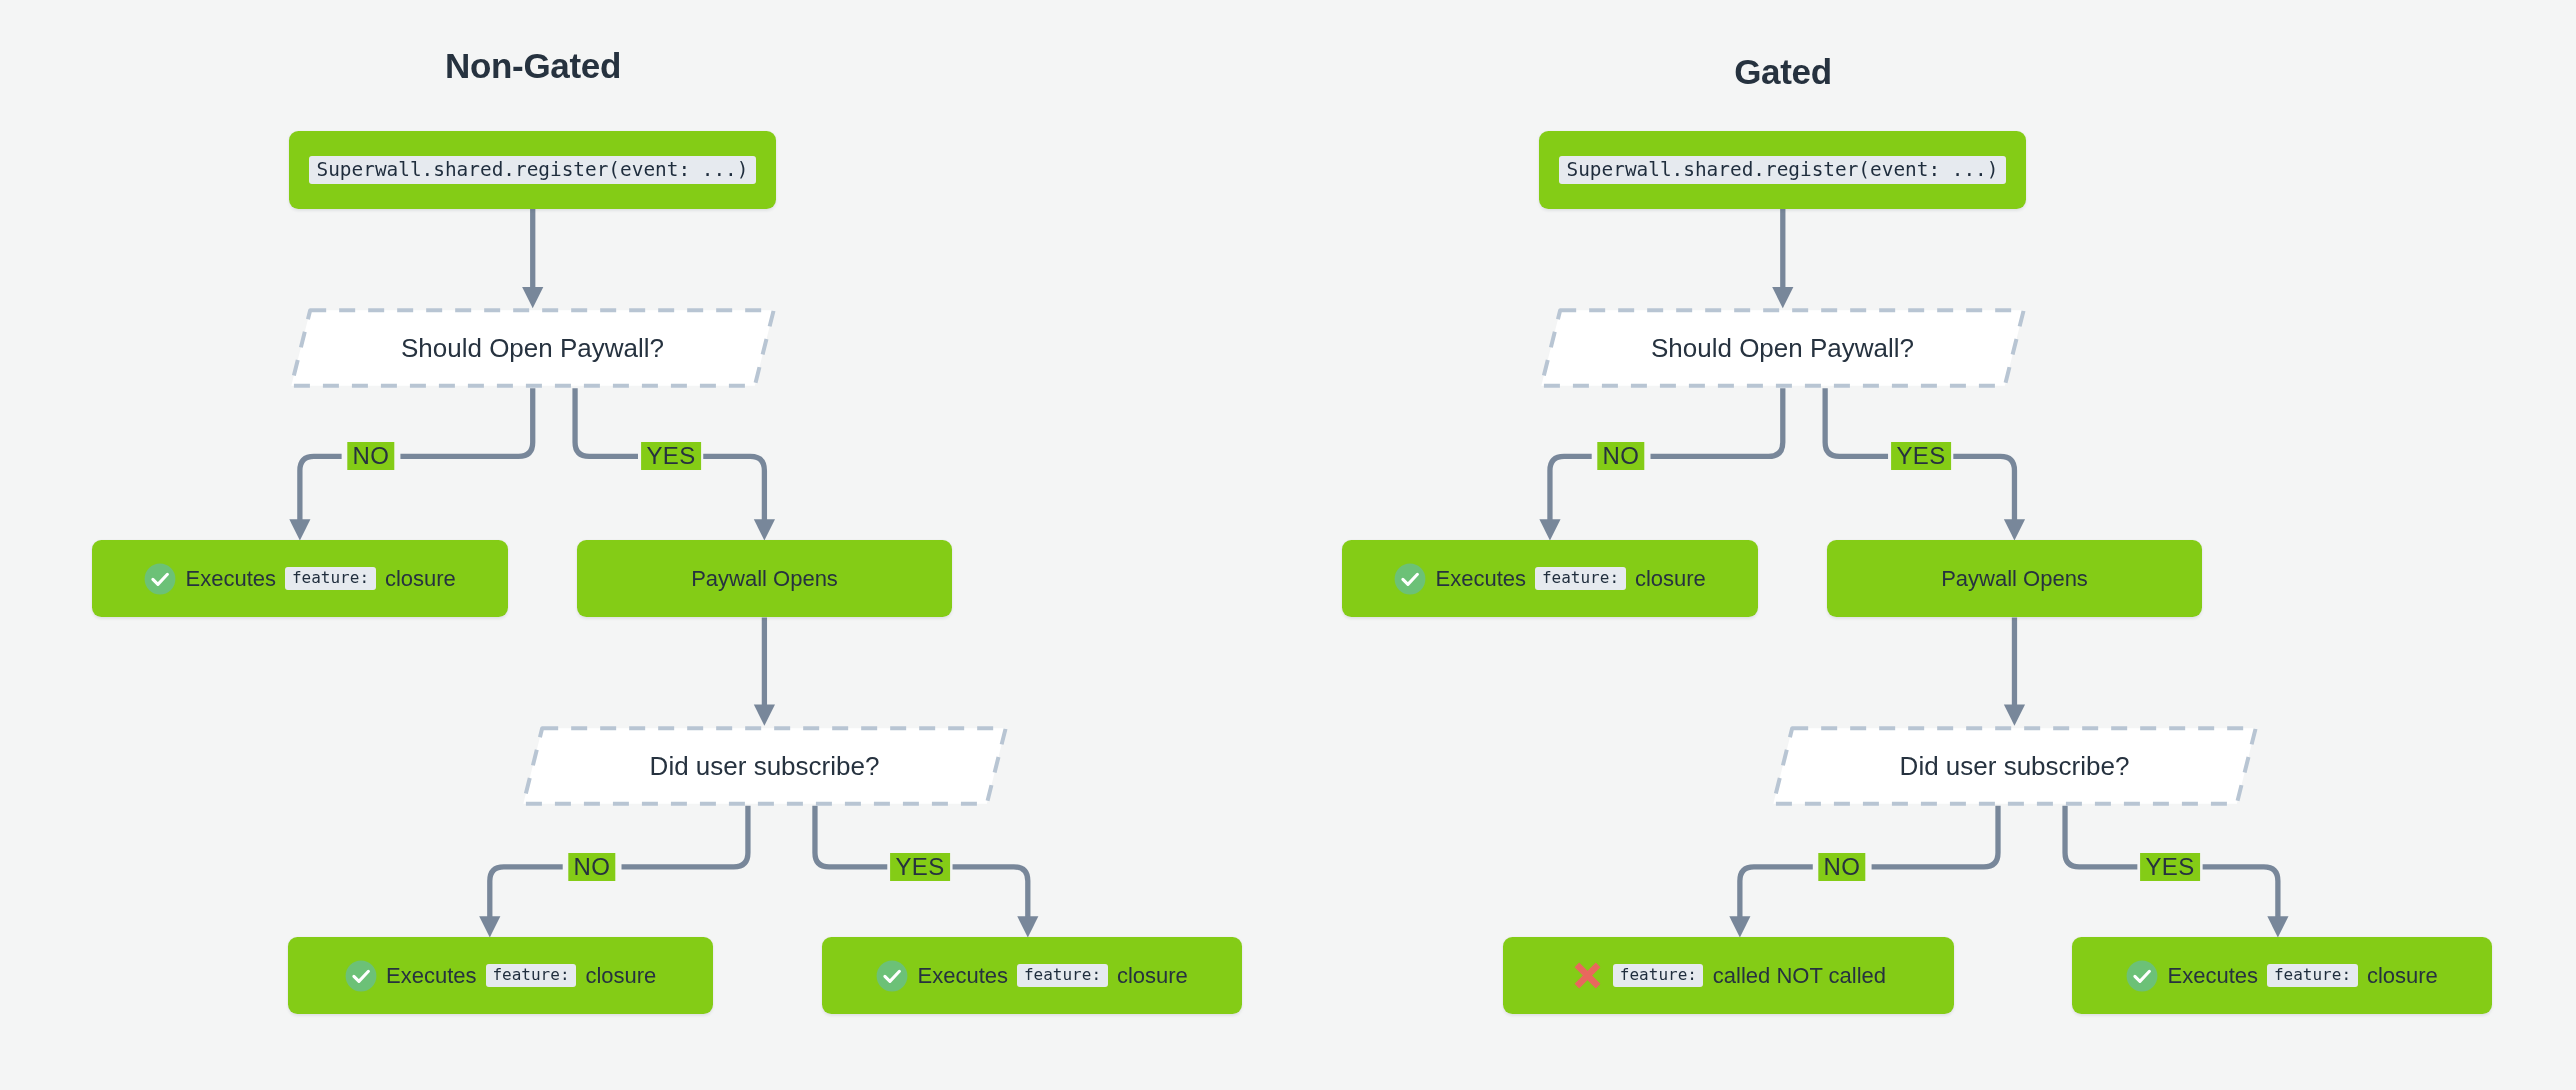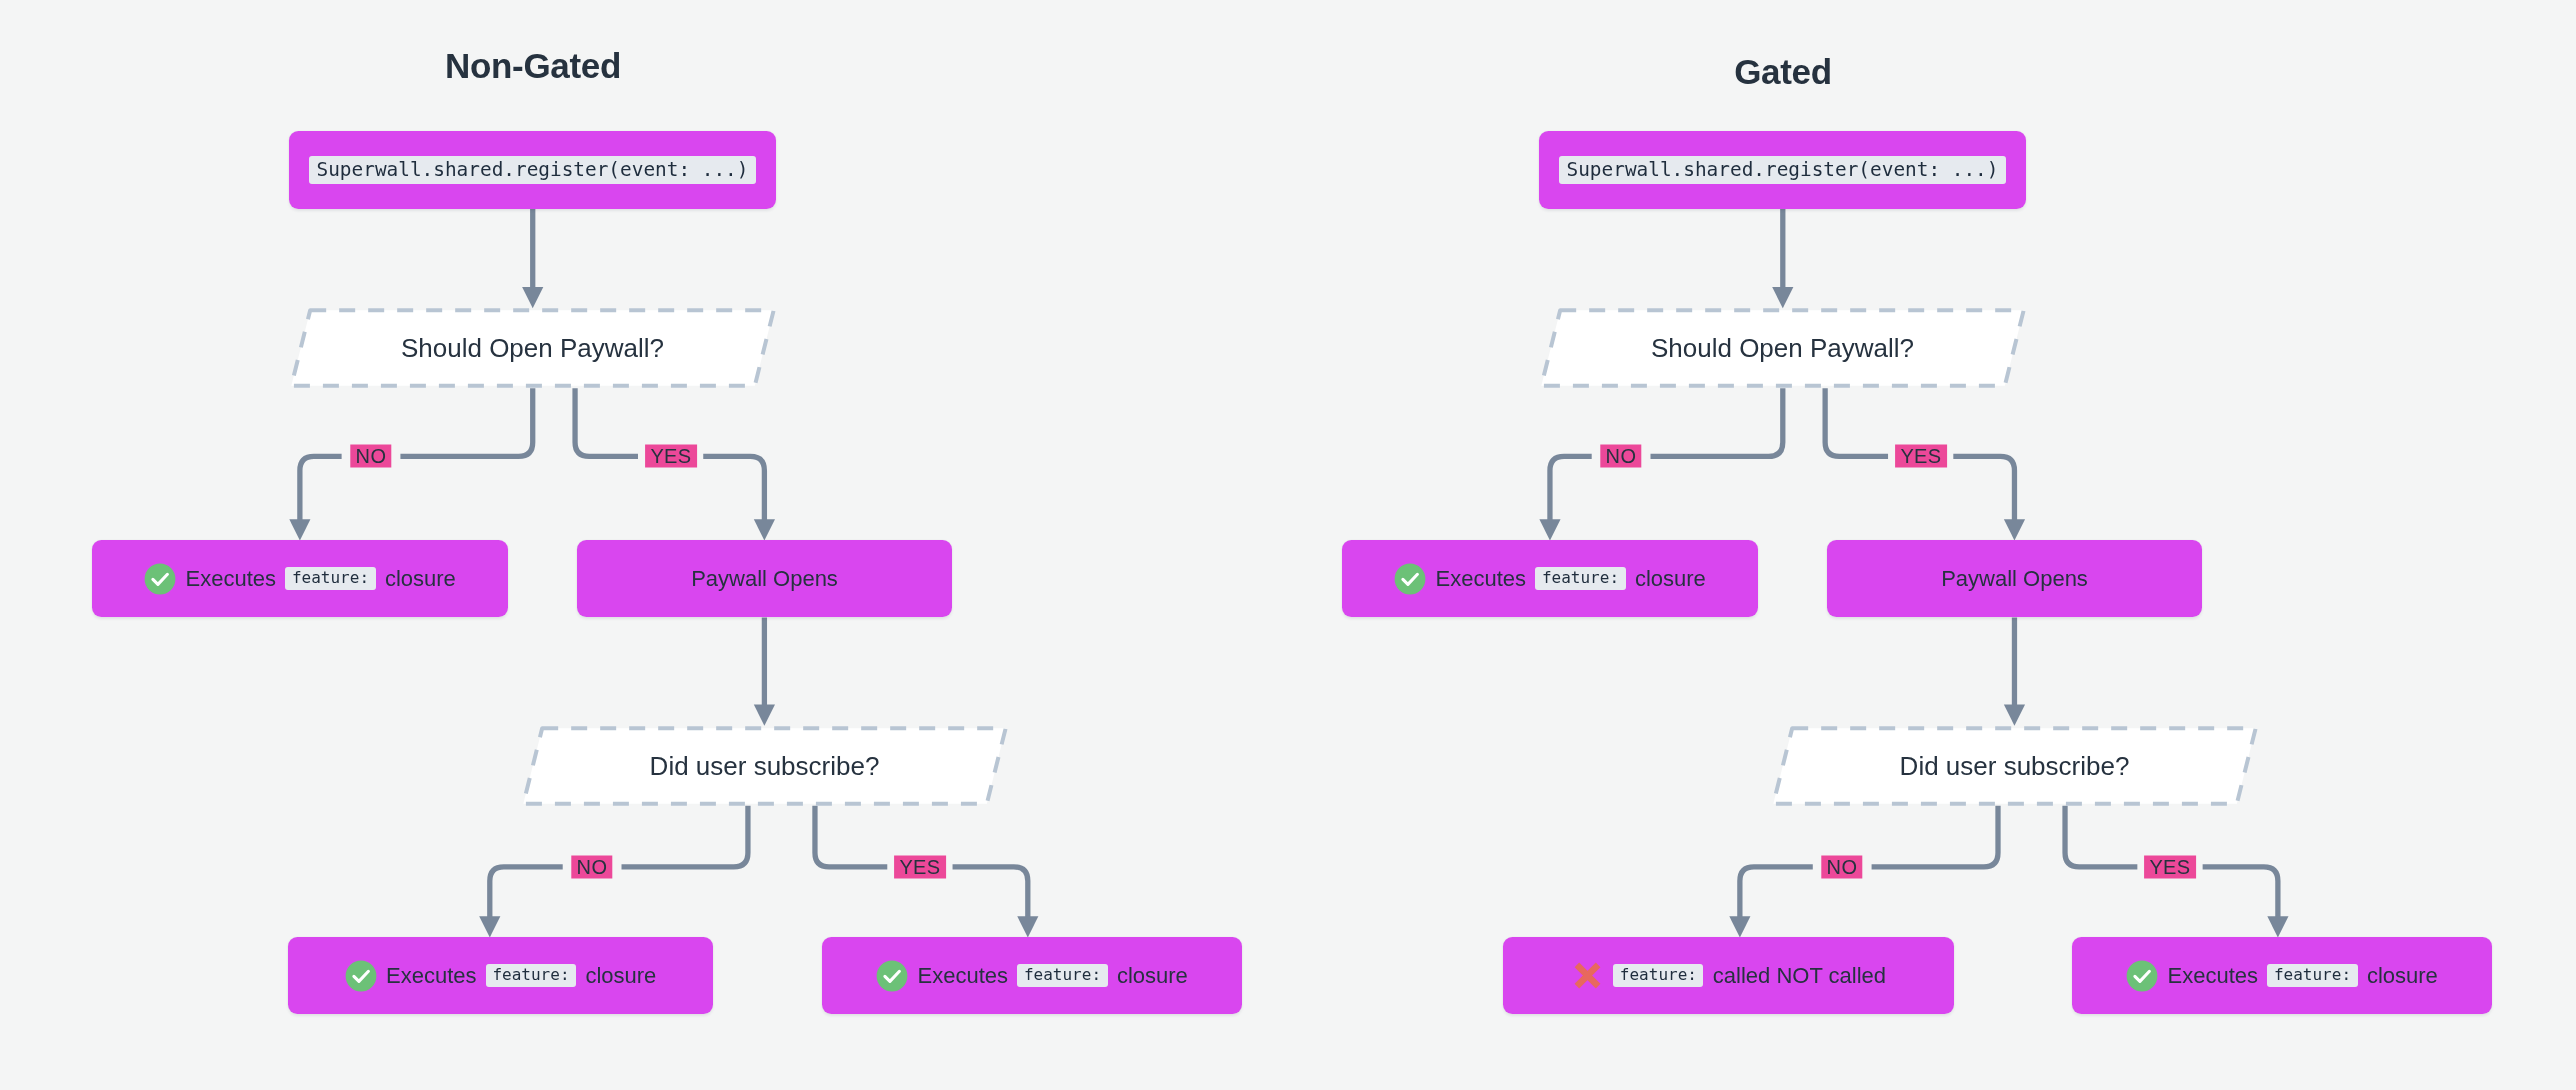--- a/index.html
+++ b/index.html
@@ -20,21 +20,21 @@
   .col-title{
     position:absolute;text-align:center;
     font-size:35px;font-weight:700;color:#26323f;
     letter-spacing:-0.3px;white-space:nowrap;
     transform:translateX(-50%);
   }
 
   
   .card{
     position:absolute;box-sizing:border-box;
-    background:#d946ef;border-radius:9.4px;
+    background:#84cc16;border-radius:9.4px;
     box-shadow:0 1.2px 2.9px rgba(30,45,65,.085), 0 0 0 0.6px rgba(30,45,65,.018);
     display:flex;align-items:center;justify-content:center;
     color:#26323f;font-size:22px;
   }
   .card .inner{display:flex;align-items:center;justify-content:center;gap:9.4px;white-space:nowrap;}
 
   
   .decision{
     position:absolute;box-sizing:border-box;
     display:flex;align-items:center;justify-content:center;
@@ -54,23 +54,23 @@
     display:inline-block;
   }
   code.chip.big{font-size:19.4px;padding:4.1px 7.6px 5.3px;}
 
   
   .ico{flex:0 0 auto;display:block;}
 
   
   .elabel{
     position:absolute;transform:translate(-50%,-50%);
-    font-size:20px;font-weight:500;color:#26323f;
+    font-size:24px;font-weight:500;color:#26323f;
     letter-spacing:0.4px;white-space:nowrap;
-    background:#ec4899;padding:0 5.3px;
+    background:#84cc16;padding:0 5.3px;
   }
 </style>
 </head>
 <body>
 
 <div id="stage">
 
   <svg id="wires" viewBox="0 0 4381 1855">
     <defs></defs>
 

